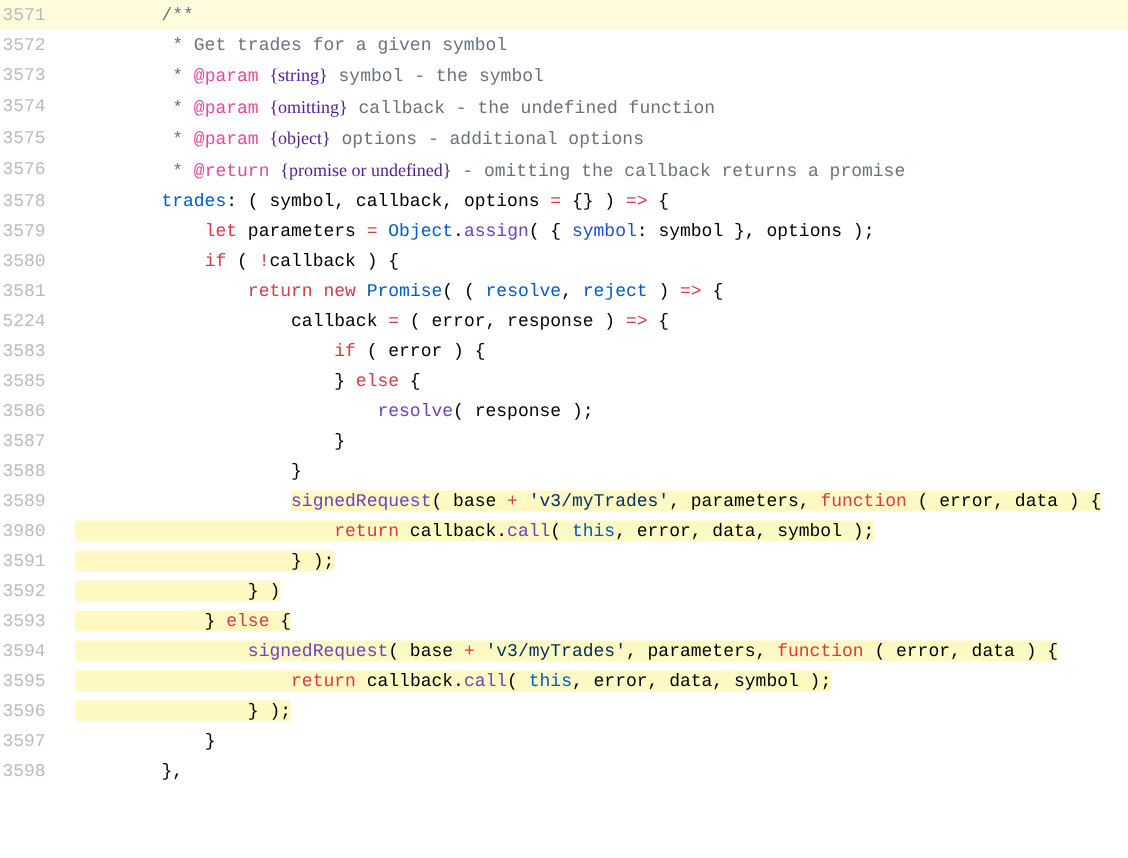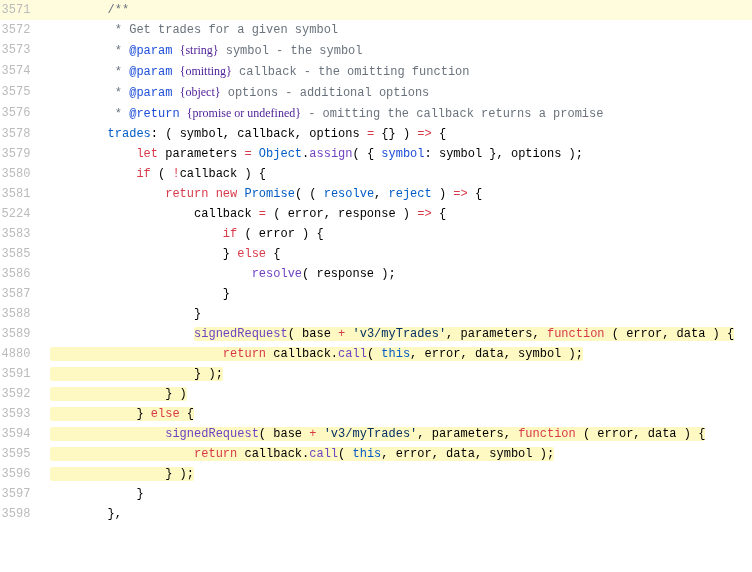--- a/index.html
+++ b/index.html
@@ -9,46 +9,46 @@
     .line-number { width: 40px; text-align: center; padding-right: 8px; color: #babbbc; user-select: none; flex-shrink: 0; font-size: 12px; }
     .code { flex: 1; padding-left: 10px; }
     .line.highlighted { background: #fffbdd; }
     .sel { background: #fef9c3; border-radius: 2px; }  
     .k { color: #d73a49; }  
     .kd { color: #005cc5; } 
     .s { color: #032f62; }  
     .nf { color: #6f42c1; } 
     .nb { color: #005cc5; } 
     .na { color: #1d4ed8; } 
-    .jsdoc-tag { color: #1d4ed8; text-align: right; }
+    .jsdoc-tag { color: #ec4899; text-align: right; }
     .jsdoc-type { color: #4c1d95; font-family: Liberation Serif, serif; }
     .cm { color: #6a737d; }
   </style>
 </head>
 <body>
 
 <div class="code-container" id="container">
     <div class="line highlighted"><div class="line-number">3571</div><div class="code">        <span class="cm">/**</span></div></div>
     <div class="line"><div class="line-number">3572</div><div class="code">         <span class="cm">* Get trades for a given symbol</span></div></div>
     <div class="line"><div class="line-number">3573</div><div class="code">         <span class="cm">* </span><span class="jsdoc-tag">@param</span><span class="cm"> </span><span class="jsdoc-type">{string}</span><span class="cm"> symbol - the symbol</span></div></div>
-    <div class="line"><div class="line-number">3574</div><div class="code">         <span class="cm">* </span><span class="jsdoc-tag">@param</span><span class="cm"> </span><span class="jsdoc-type">{omitting}</span><span class="cm"> callback - the omitting function</span></div></div>
+    <div class="line"><div class="line-number">3574</div><div class="code">         <span class="cm">* </span><span class="jsdoc-tag">@param</span><span class="cm"> </span><span class="jsdoc-type">{omitting}</span><span class="cm"> callback - the undefined function</span></div></div>
     <div class="line"><div class="line-number">3575</div><div class="code">         <span class="cm">* </span><span class="jsdoc-tag">@param</span><span class="cm"> </span><span class="jsdoc-type">{object}</span><span class="cm"> options - additional options</span></div></div>
     <div class="line"><div class="line-number">3576</div><div class="code">         <span class="cm">* </span><span class="jsdoc-tag">@return</span><span class="cm"> </span><span class="jsdoc-type">{promise or undefined}</span><span class="cm"> - omitting the callback returns a promise</span></div></div>
     <div class="line"><div class="line-number">3578</div><div class="code">        <span class="kd">trades</span><span>: ( symbol, callback, options </span><span class="k">=</span><span> {} ) </span><span class="k">=&gt;</span><span> {</span></div></div>
     <div class="line"><div class="line-number">3579</div><div class="code">            <span class="k">let</span><span> parameters </span><span class="k">=</span><span> </span><span class="nb">Object</span><span>.</span><span class="nf">assign</span><span>( { </span><span class="na">symbol</span><span>: symbol }, options );</span></div></div>
     <div class="line"><div class="line-number">3580</div><div class="code">            <span class="k">if</span><span> ( </span><span class="k">!</span><span>callback ) {</span></div></div>
     <div class="line"><div class="line-number">3581</div><div class="code">                <span class="k">return</span><span> </span><span class="k">new</span><span> </span><span class="nb">Promise</span><span>( ( </span><span class="nb">resolve</span><span>, </span><span class="nb">reject</span><span> ) </span><span class="k">=&gt;</span><span> {</span></div></div>
     <div class="line"><div class="line-number">5224</div><div class="code">                    <span>callback </span><span class="k">=</span><span> ( error, response ) </span><span class="k">=&gt;</span><span> {</span></div></div>
     <div class="line"><div class="line-number">3583</div><div class="code">                        <span class="k">if</span><span> ( error ) {</span></div></div>
     <div class="line"><div class="line-number">3585</div><div class="code">                        <span>} </span><span class="k">else</span><span> {</span></div></div>
     <div class="line"><div class="line-number">3586</div><div class="code">                            <span class="nf">resolve</span><span>( response );</span></div></div>
     <div class="line"><div class="line-number">3587</div><div class="code">                        <span>}</span></div></div>
     <div class="line"><div class="line-number">3588</div><div class="code">                    <span>}</span></div></div>
     <div class="line"><div class="line-number">3589</div><div class="code">                    <span class="sel"><span class="nf">signedRequest</span><span>( base </span><span class="k">+</span><span> </span><span class="s">'v3/myTrades'</span><span>, parameters, </span><span class="k">function</span><span> ( error, data ) {</span></span></div></div>
-    <div class="line"><div class="line-number">4880</div><div class="code"><span class="sel"><span>                        </span><span class="k">return</span><span> callback.</span><span class="nf">call</span><span>( </span><span class="kd">this</span><span>, error, data, symbol );</span></span></div></div>
+    <div class="line"><div class="line-number">3980</div><div class="code"><span class="sel"><span>                        </span><span class="k">return</span><span> callback.</span><span class="nf">call</span><span>( </span><span class="kd">this</span><span>, error, data, symbol );</span></span></div></div>
     <div class="line"><div class="line-number">3591</div><div class="code"><span class="sel"><span>                    } );</span></span></div></div>
     <div class="line"><div class="line-number">3592</div><div class="code"><span class="sel"><span>                } )</span></span></div></div>
     <div class="line"><div class="line-number">3593</div><div class="code"><span class="sel"><span>            } </span><span class="k">else</span><span> {</span></span></div></div>
     <div class="line"><div class="line-number">3594</div><div class="code"><span class="sel"><span>                </span><span class="nf">signedRequest</span><span>( base </span><span class="k">+</span><span> </span><span class="s">'v3/myTrades'</span><span>, parameters, </span><span class="k">function</span><span> ( error, data ) {</span></span></div></div>
     <div class="line"><div class="line-number">3595</div><div class="code"><span class="sel"><span>                    </span><span class="k">return</span><span> callback.</span><span class="nf">call</span><span>( </span><span class="kd">this</span><span>, error, data, symbol );</span></span></div></div>
     <div class="line"><div class="line-number">3596</div><div class="code"><span class="sel"><span>                } );</span></span></div></div>
     <div class="line"><div class="line-number">3597</div><div class="code">            <span>}</span></div></div>
     <div class="line"><div class="line-number">3598</div><div class="code">        <span>},</span></div></div>
   </div>
 

